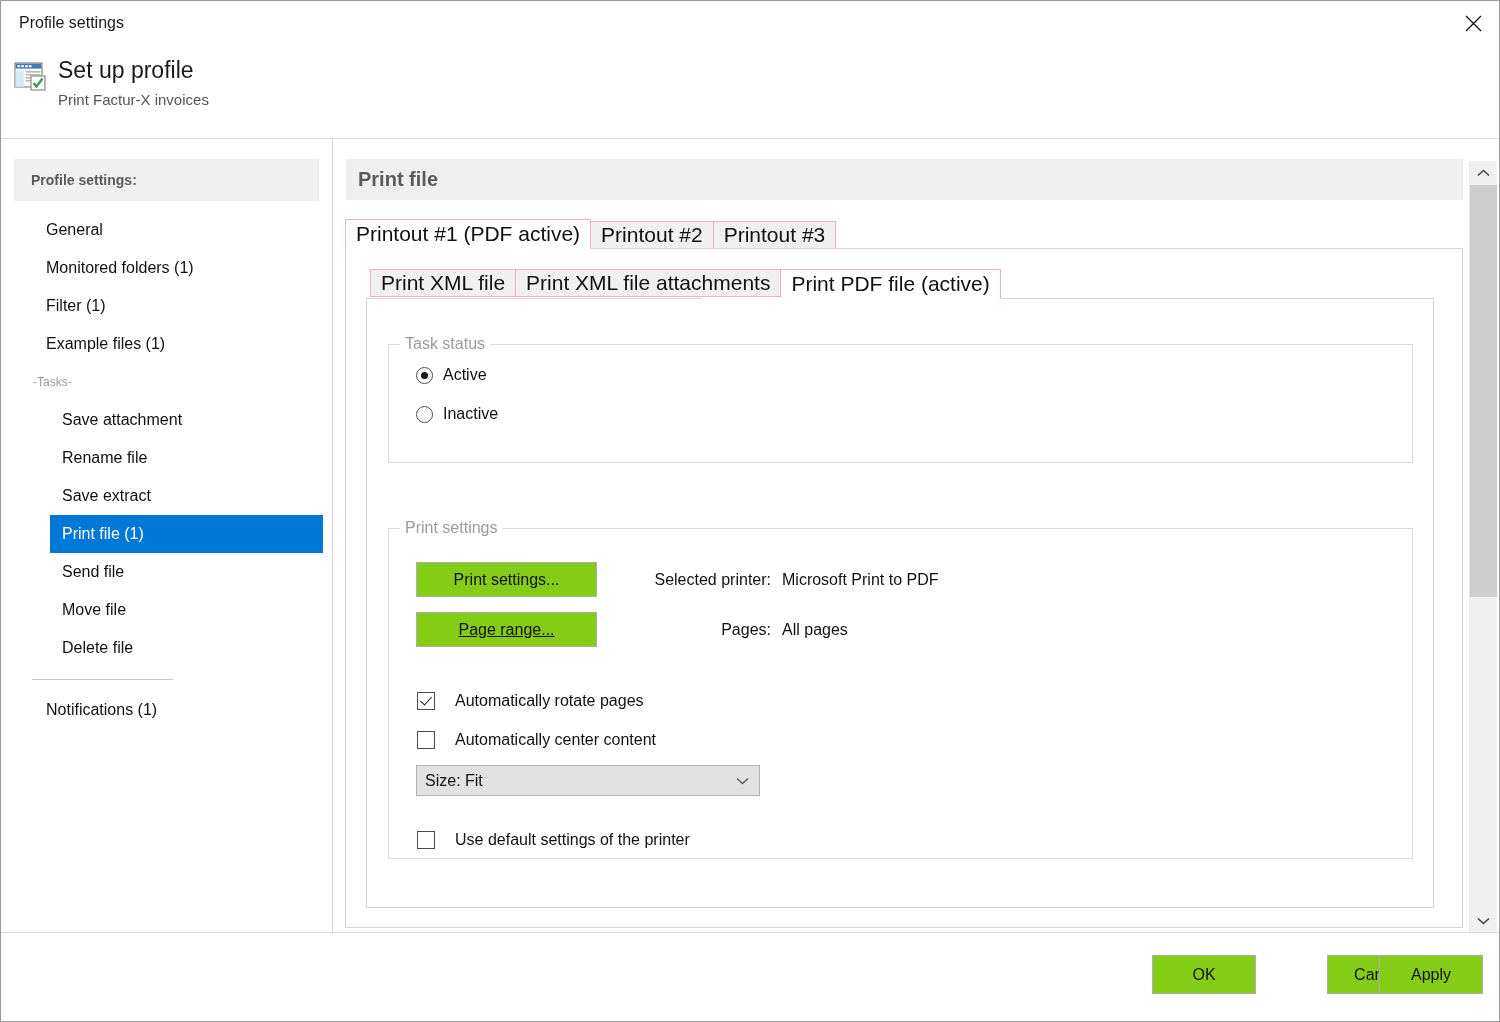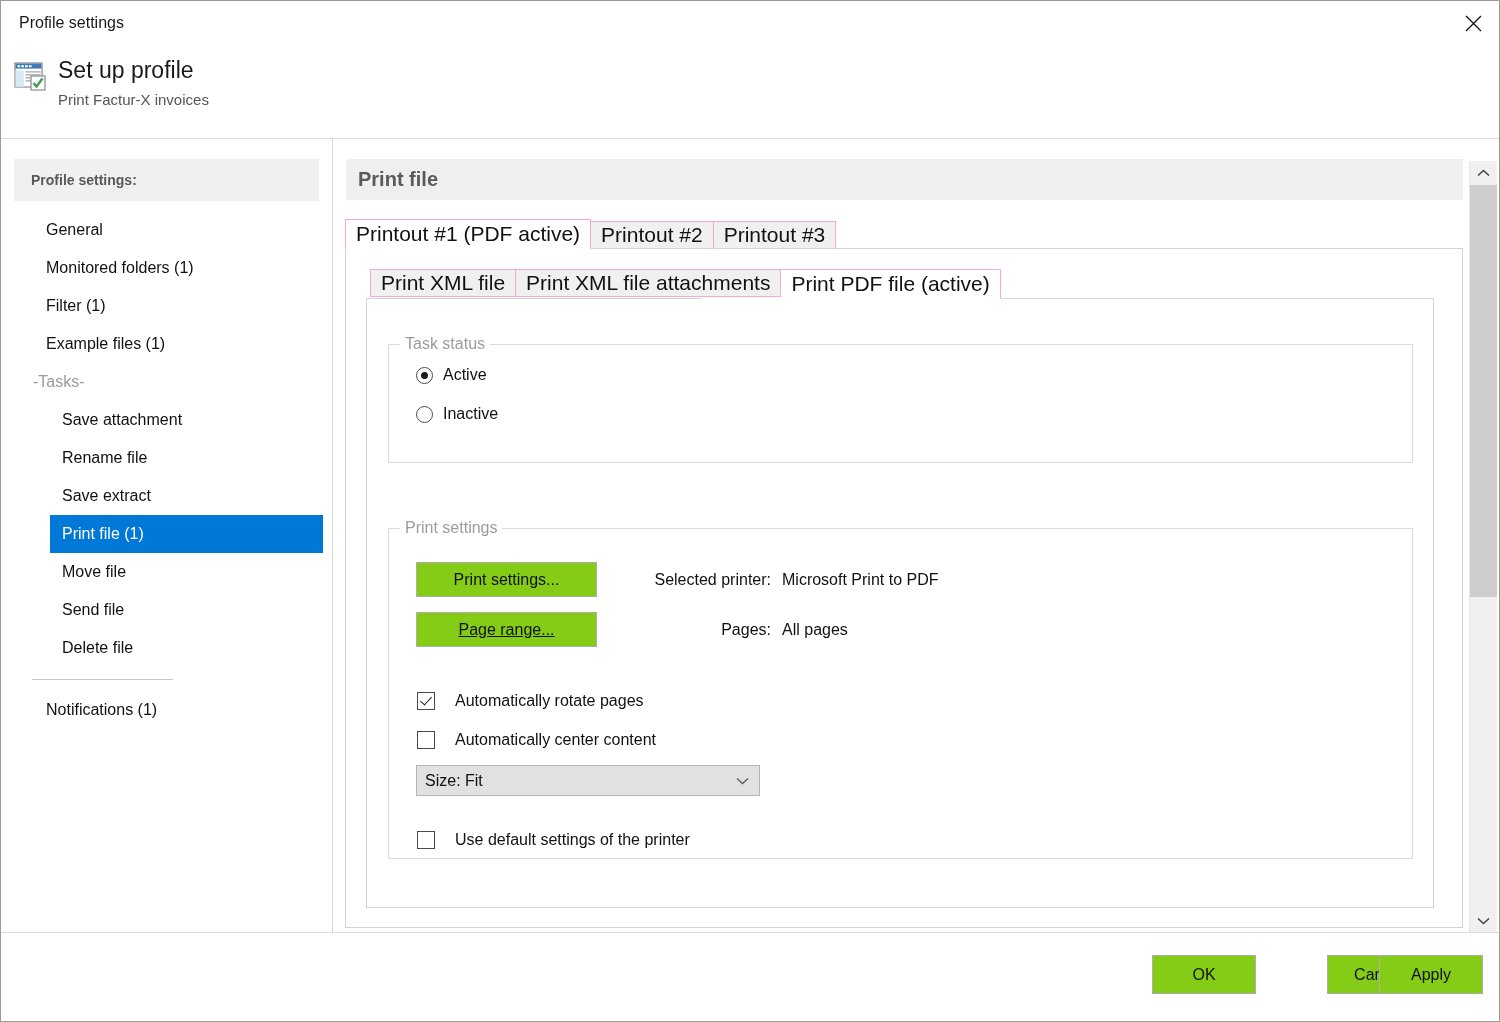--- a/index.html
+++ b/index.html
@@ -118,21 +118,21 @@
     box-sizing: border-box;
     font-size: 16px;
     color: #111111;
     cursor: default;
   }
   .nav-item.lvl1 { padding-left: 43px; }
   .nav-item.lvl2 { padding-left: 59px; }
   .nav-item.section {
     padding-left: 30px;
     color: #9a9a9a;
-    font-size: 16px;
+    font-size: 12px;
   }
   .nav-item.selected {
     background: #0078d7;
     color: #ffffff;
     margin-left: 47px;
     padding-left: 12px;
     width: 273px;
   }
   .nav-sep {
     margin: 12px 0 11px 29px;
@@ -474,24 +474,24 @@
       <div class="nav-item lvl2">
           <span>Rename file</span>
         </div>
       <div class="nav-item lvl2">
           <span>Save extract</span>
         </div>
       <div class="nav-item selected">
           <span>Print file (1)</span>
         </div>
       <div class="nav-item lvl2">
+          <span>Send file</span>
+        </div>
+      <div class="nav-item lvl2">
           <span>Move file</span>
-        </div>
-      <div class="nav-item lvl2">
-          <span>Send file</span>
         </div>
       <div class="nav-item lvl2">
           <span>Delete file</span>
         </div>
       <div class="nav-sep"></div>
       <div class="nav-item lvl1">
           <span>Notifications (1)</span>
         </div>
     </div>
   </div>

